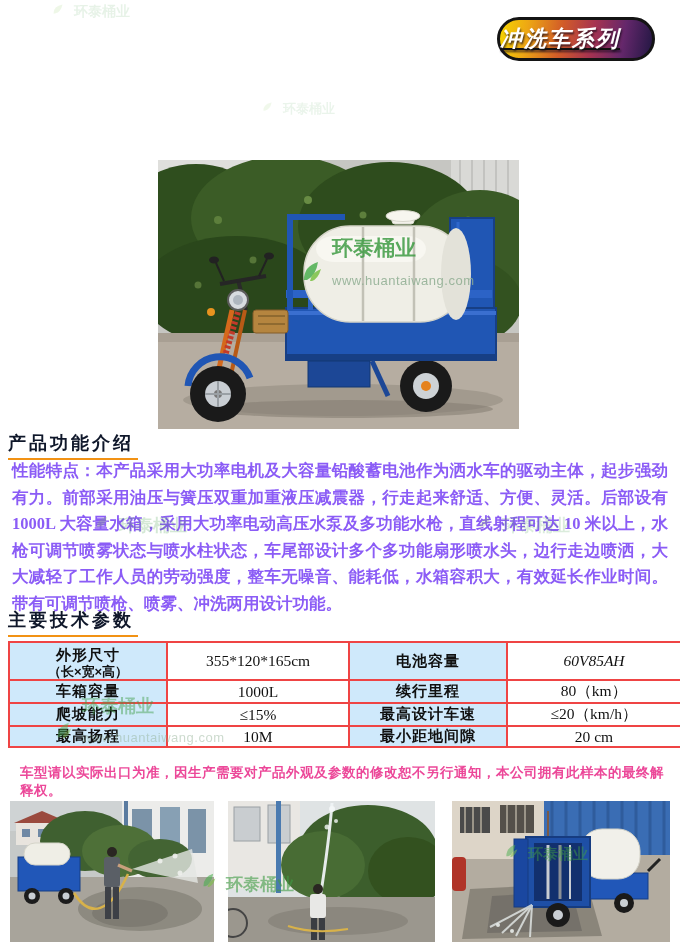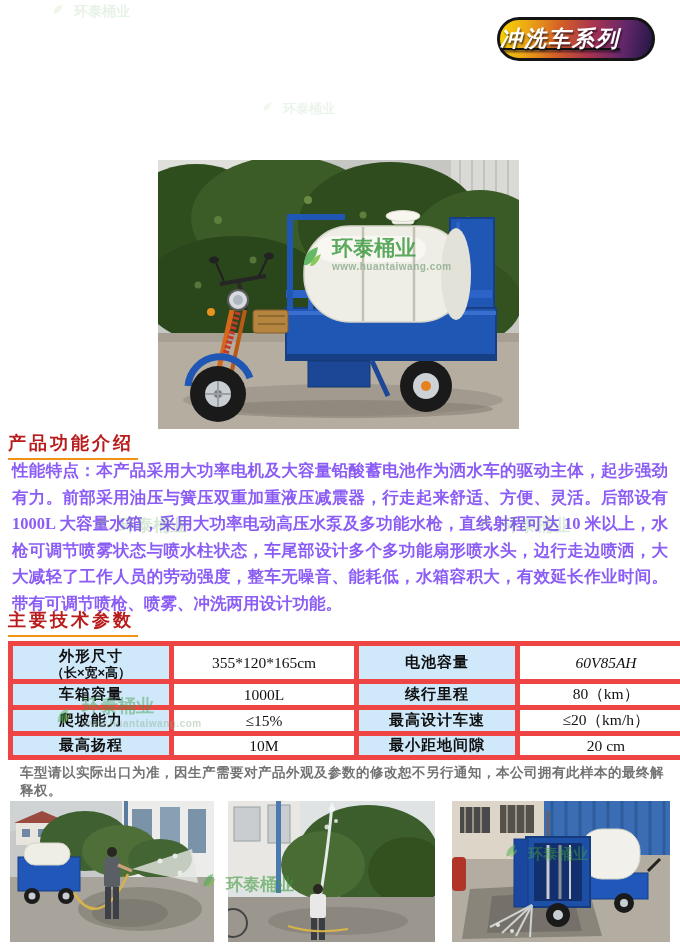--- a/index.html
+++ b/index.html
@@ -20,52 +20,52 @@
   .model .pre{color:#6d6d6d;font-weight:400;}
   .model .suf{color:#141414;font-weight:700;}
   .pname{margin-top:8px;font-family:"Liberation Serif","DejaVu Serif",serif;
          font-weight:700;font-size:33px;letter-spacing:10px;color:#000;}
 
   
   .hero{position:absolute;top:160px;left:158px;width:361px;height:269px;overflow:hidden;}
 
   
   .section-title{position:absolute;left:8px;}
-  .section-title span{display:inline-block;color:#b91c1c;font-weight:bold;font-size:18px;
+  .section-title span{display:inline-block;color:#0f172a;font-weight:bold;font-size:18px;
         letter-spacing:3px;border-bottom:2px solid #f29214;padding:0 4px 3px 0;}
 
   
   .features-text{position:absolute;top:458px;left:12px;width:656px;margin:0;
         font-family:"Liberation Serif","DejaVu Serif",serif;font-weight:600;
         font-size:16.5px;line-height:26.5px;text-align:justify;color:#8b5cf6;}
 
   
   .specs{position:absolute;top:641px;left:8px;width:664px;border-collapse:collapse;
          border:2px solid #3c3c3c;table-layout:fixed;}
-  .specs td{border:5px solid #ef4444;text-align:center;vertical-align:middle;padding:0;}
+  .specs td{border:2px solid #ef4444;text-align:center;vertical-align:middle;padding:0;}
   .specs td.lbl{background:#cfe9fb;font-weight:700;font-size:15px;color:#101010;letter-spacing:1px;}
   .specs td.val{background:#fff;font-family:"Liberation Serif","DejaVu Serif",serif;font-size:15.5px;margin-top:36px;}
   .specs tr{height:19px;}
   .specs tr.first{height:38px;}
   .sub{display:block;font-size:13px;font-weight:600;letter-spacing:0;line-height:11px;margin-top:1px;}
   .c1{width:156px;} .c2{width:180px;} .c3{width:156px;} .c4{width:172px;font-style:italic;}
 
   
   .note{position:absolute;top:764px;left:20px;width:650px;margin:0;
-        font-size:13.5px;font-weight:700;color:#737373;letter-spacing:.5px;}
+        font-size:13.5px;font-weight:700;color:#ec4899;letter-spacing:.5px;}
 
   
   .photo{position:absolute;top:801px;height:141px;overflow:hidden;}
   .p1{left:10px;width:204px;} .p2{left:228px;width:207px;} .p3{left:452px;width:218px;}
 
   
   .wm{position:absolute;display:flex;align-items:flex-end;gap:10px;pointer-events:none;
       color:#3f9c44;font-weight:700;white-space:nowrap;}
   .wm .wm-col{display:flex;flex-direction:column;line-height:1;}
-  .wm .wm-url{font-size:10px;font-weight:700;color:#8fae92;letter-spacing:.5px;margin-top:4px;}
+  .wm .wm-url{font-size:13px;font-weight:400;color:#8fae92;letter-spacing:.5px;margin-top:16px;}
 </style>
 </head>
 <body>
 
 <div class="page">
 
   <div class="badge">
     <span>冲洗车系列</span>
   </div>
 

